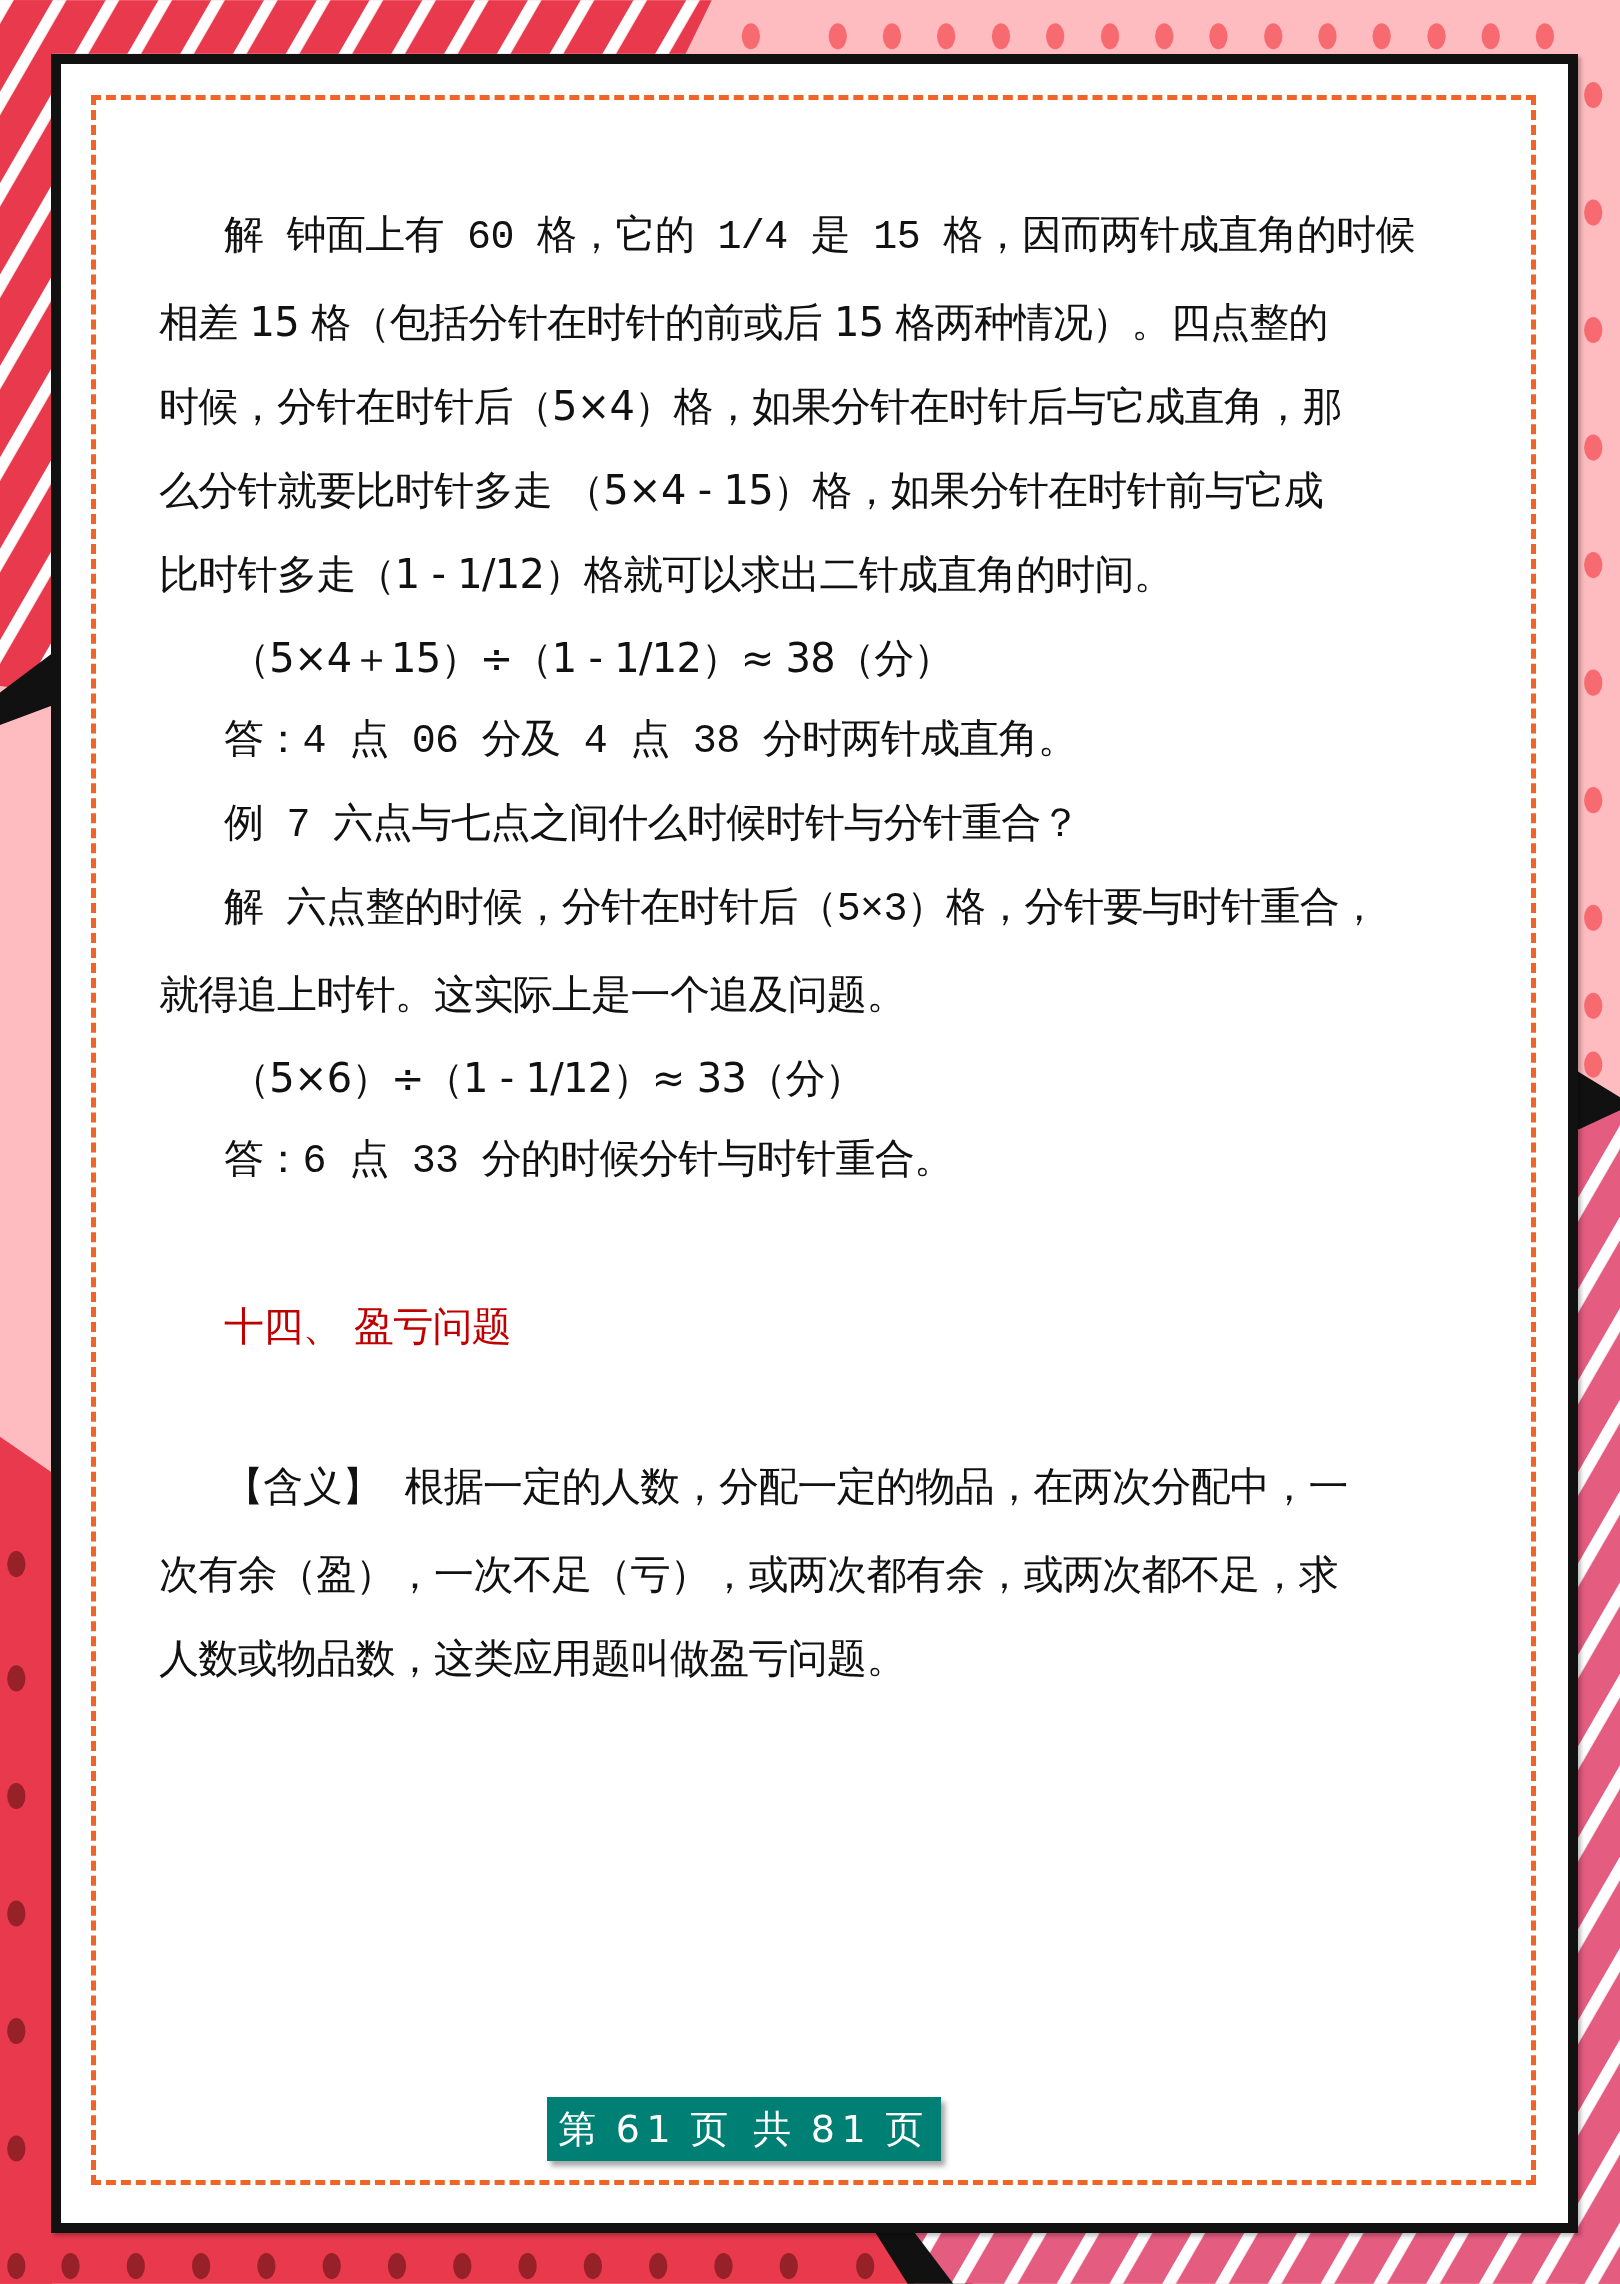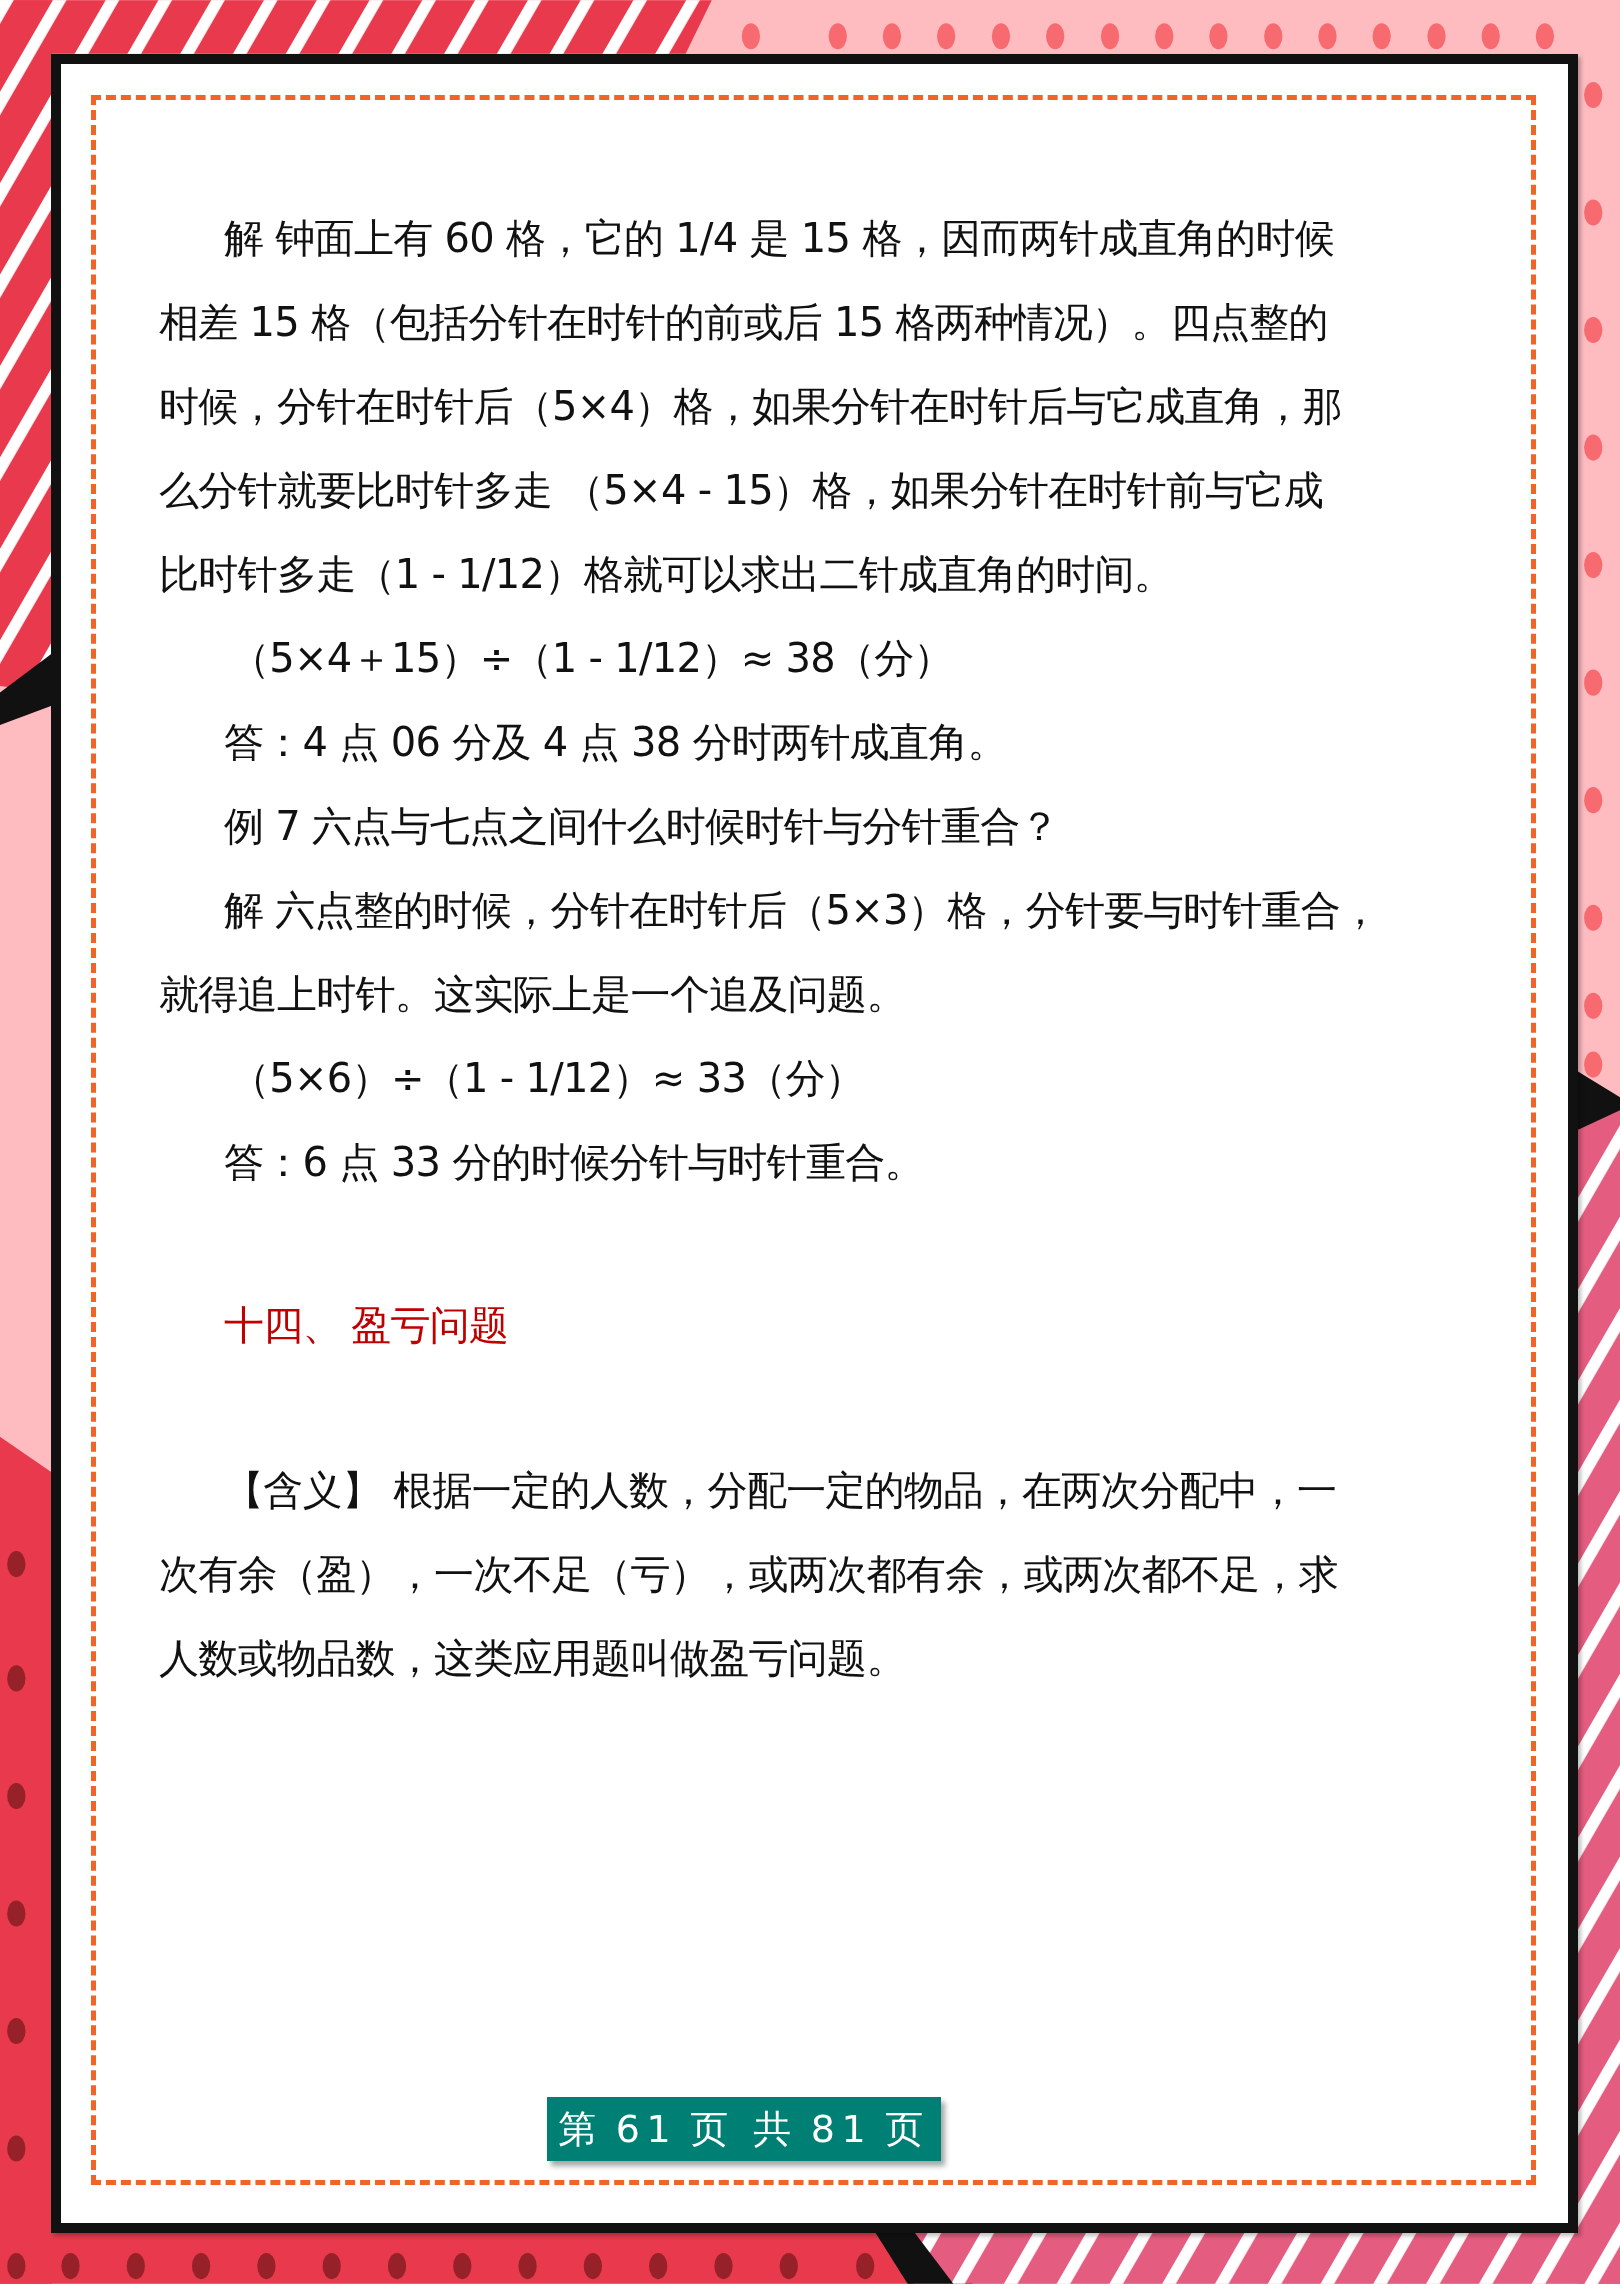--- a/index.html
+++ b/index.html
@@ -2,23 +2,23 @@
 <html style="font-size:10.5px"><head>
 <meta charset="utf-8">
 <style>
   html,body{margin:0;padding:0;}
   body{width:1620px;height:2284px;position:relative;overflow:hidden;background:#ffbcc0;font-family:"DejaVu Sans","Liberation Sans",sans-serif;}
   .bg{position:absolute;inset:0;}
   .frame{position:absolute;left:51px;top:54px;width:1527px;height:2179px;background:#fff;border:10.5px solid #111;box-sizing:border-box;box-shadow:2.6px 2.6px 3.9px rgba(0,0,0,0.25);}
   .dash{position:absolute;left:91px;top:95px;width:1445px;height:2090px;box-sizing:border-box;border:5.2px dashed #f06427;}
   .content{position:absolute;left:159px;top:196px;width:1241px;color:#111;font-size:40px;line-height:84px;letter-spacing:-0.7px;}
   .p{margin:0;white-space:nowrap;}
-  .ind{padding-left:65px;}
+  .ind{padding-left:65px;font-family:Liberation Mono, monospace;}
   .formula{padding-left:71px;}
-  .heading{color:#c00000;padding-left:65px;margin-top:80px;margin-bottom:80px;font-family:Liberation Serif, serif;}
+  .heading{color:#c00000;padding-left:65px;margin-top:80px;margin-bottom:80px;}
   .page-badge{position:absolute;left:547px;top:2097px;width:394px;height:64px;background:#008075;color:#fff;font-size:38px;display:flex;align-items:center;justify-content:center;letter-spacing:6.5px;box-shadow:3.9px 5.2px 5.2px rgba(0,0,0,0.35);}
   .page-badge span{margin:0 6.5px;}
 </style>
 </head>
 <body>
 
 <svg class="bg" width="1620" height="2284" viewBox="0 0 2481 3497" xmlns="http://www.w3.org/2000/svg">
   <defs>
     <pattern id="stripesRed" patternUnits="userSpaceOnUse" width="70" height="70" patternTransform="rotate(30)">
       <rect width="70" height="70" fill="#e8394d"></rect>

